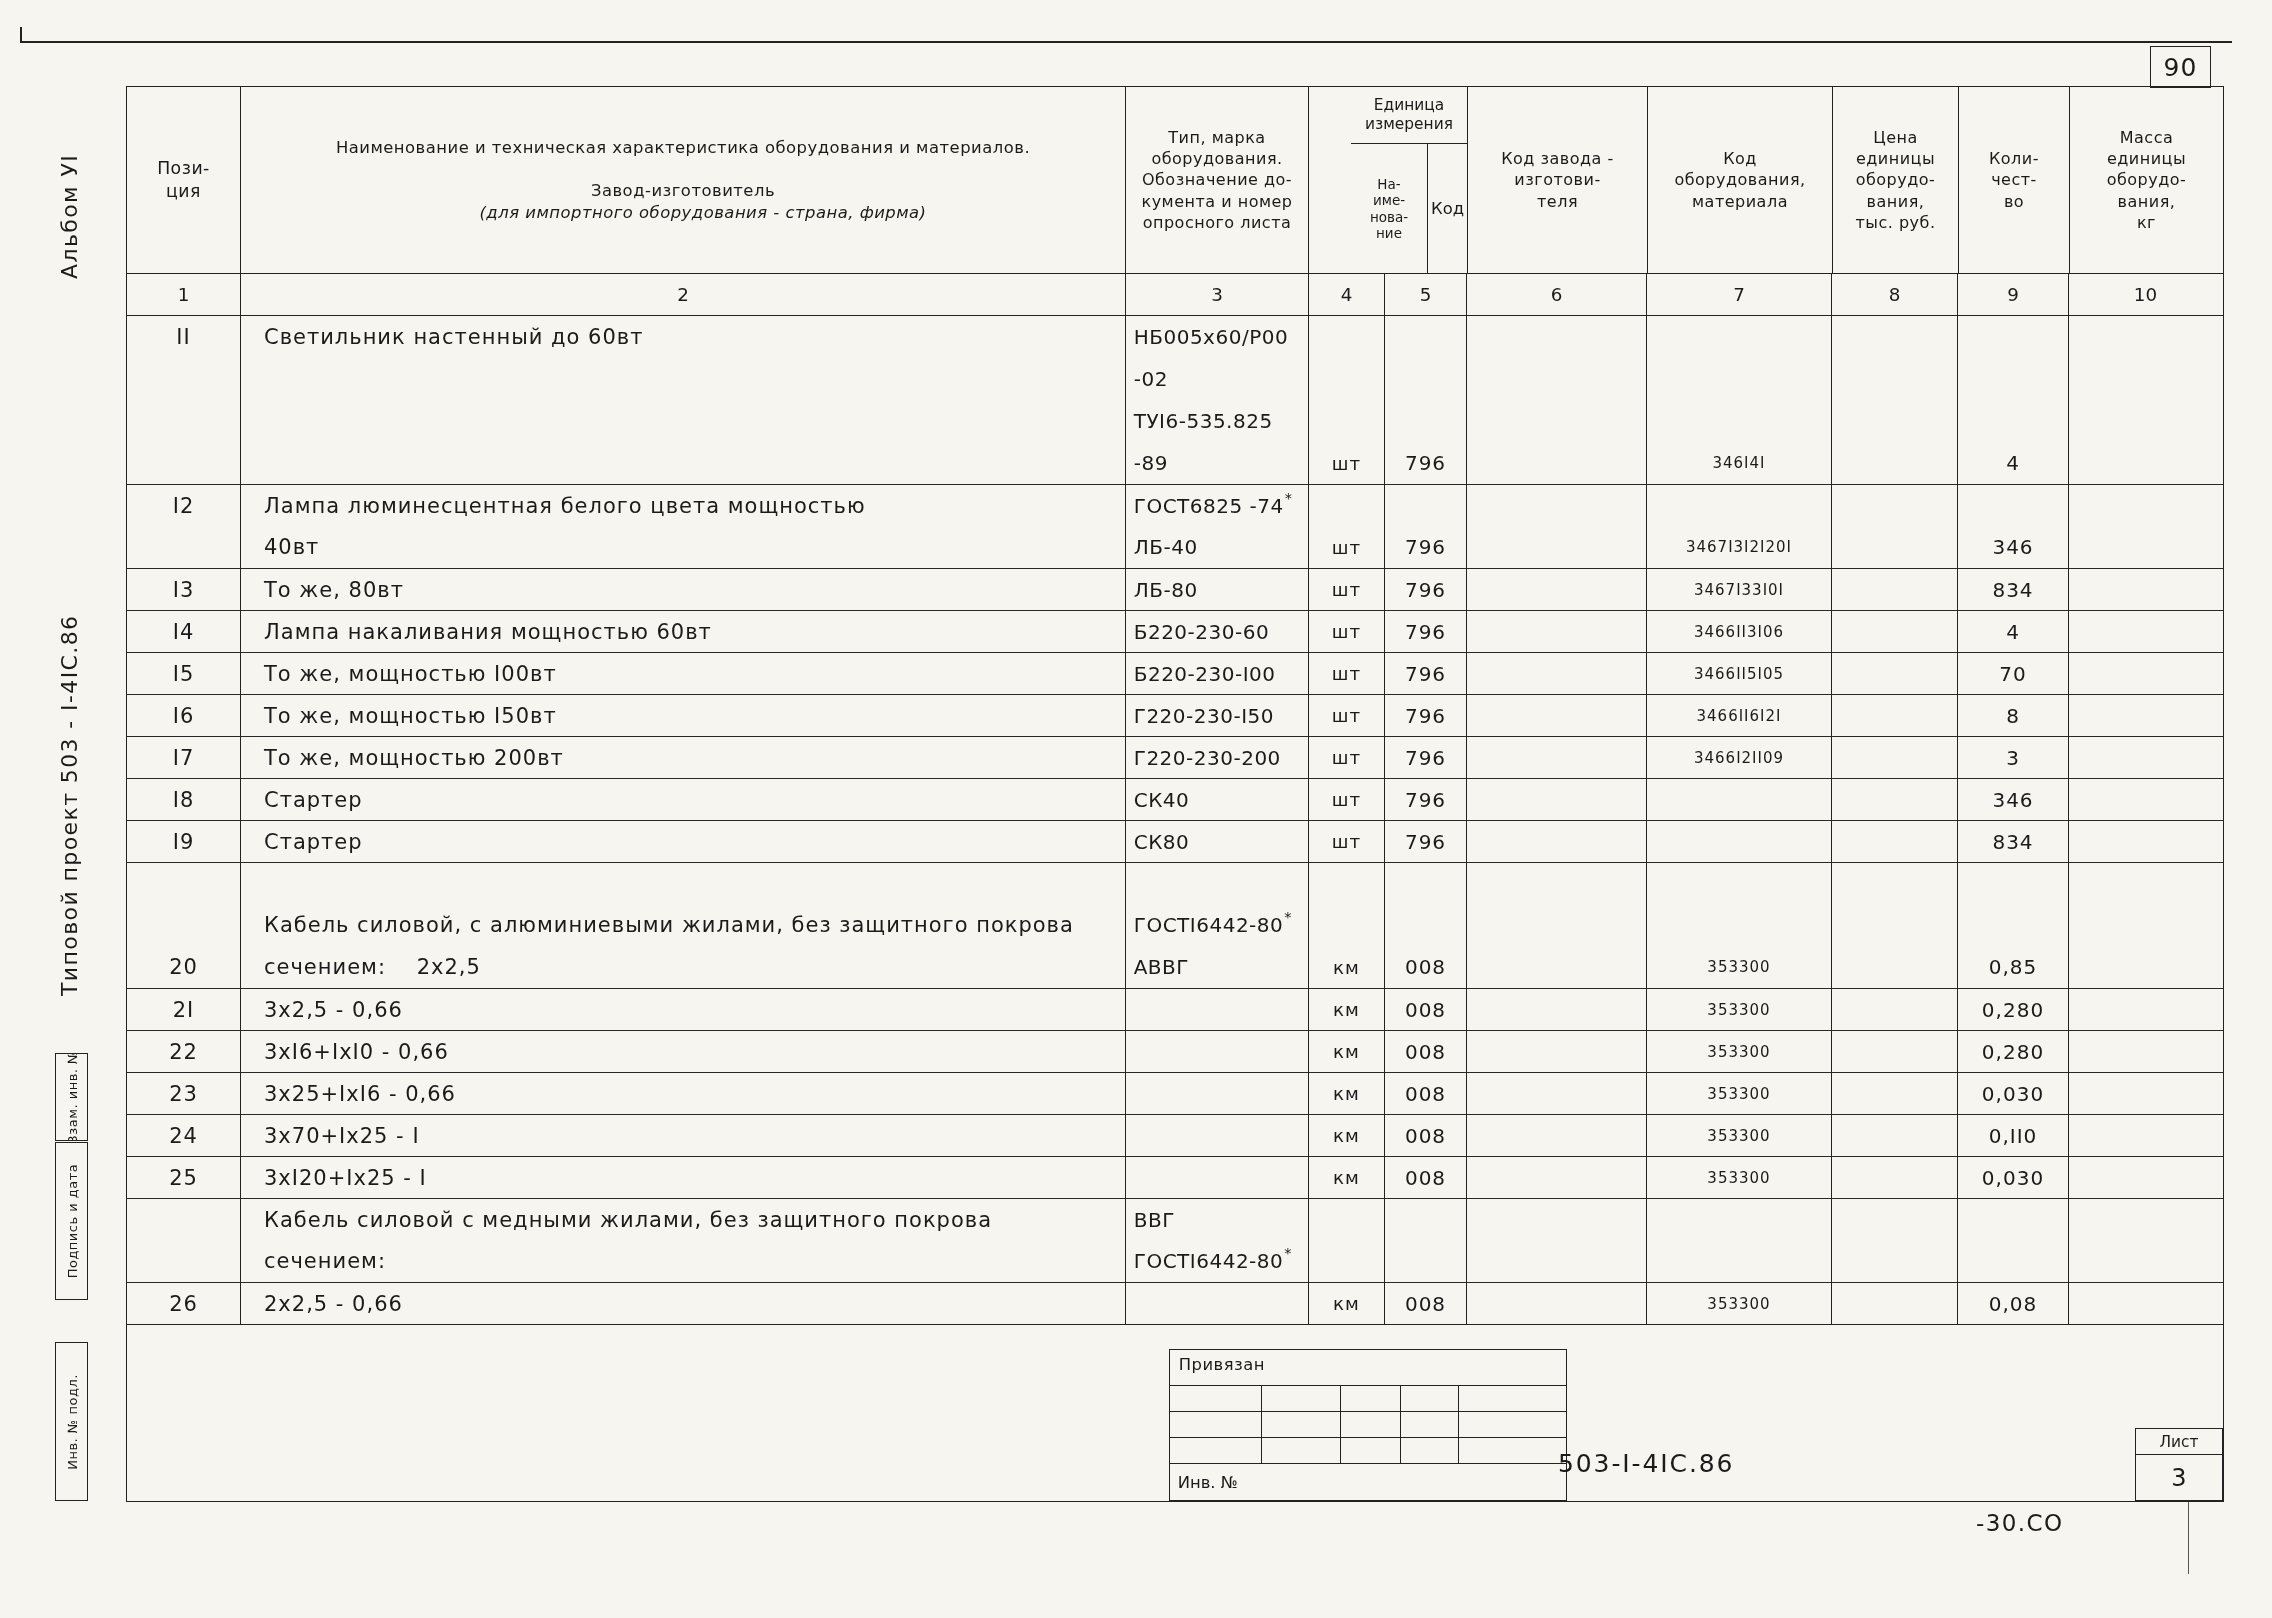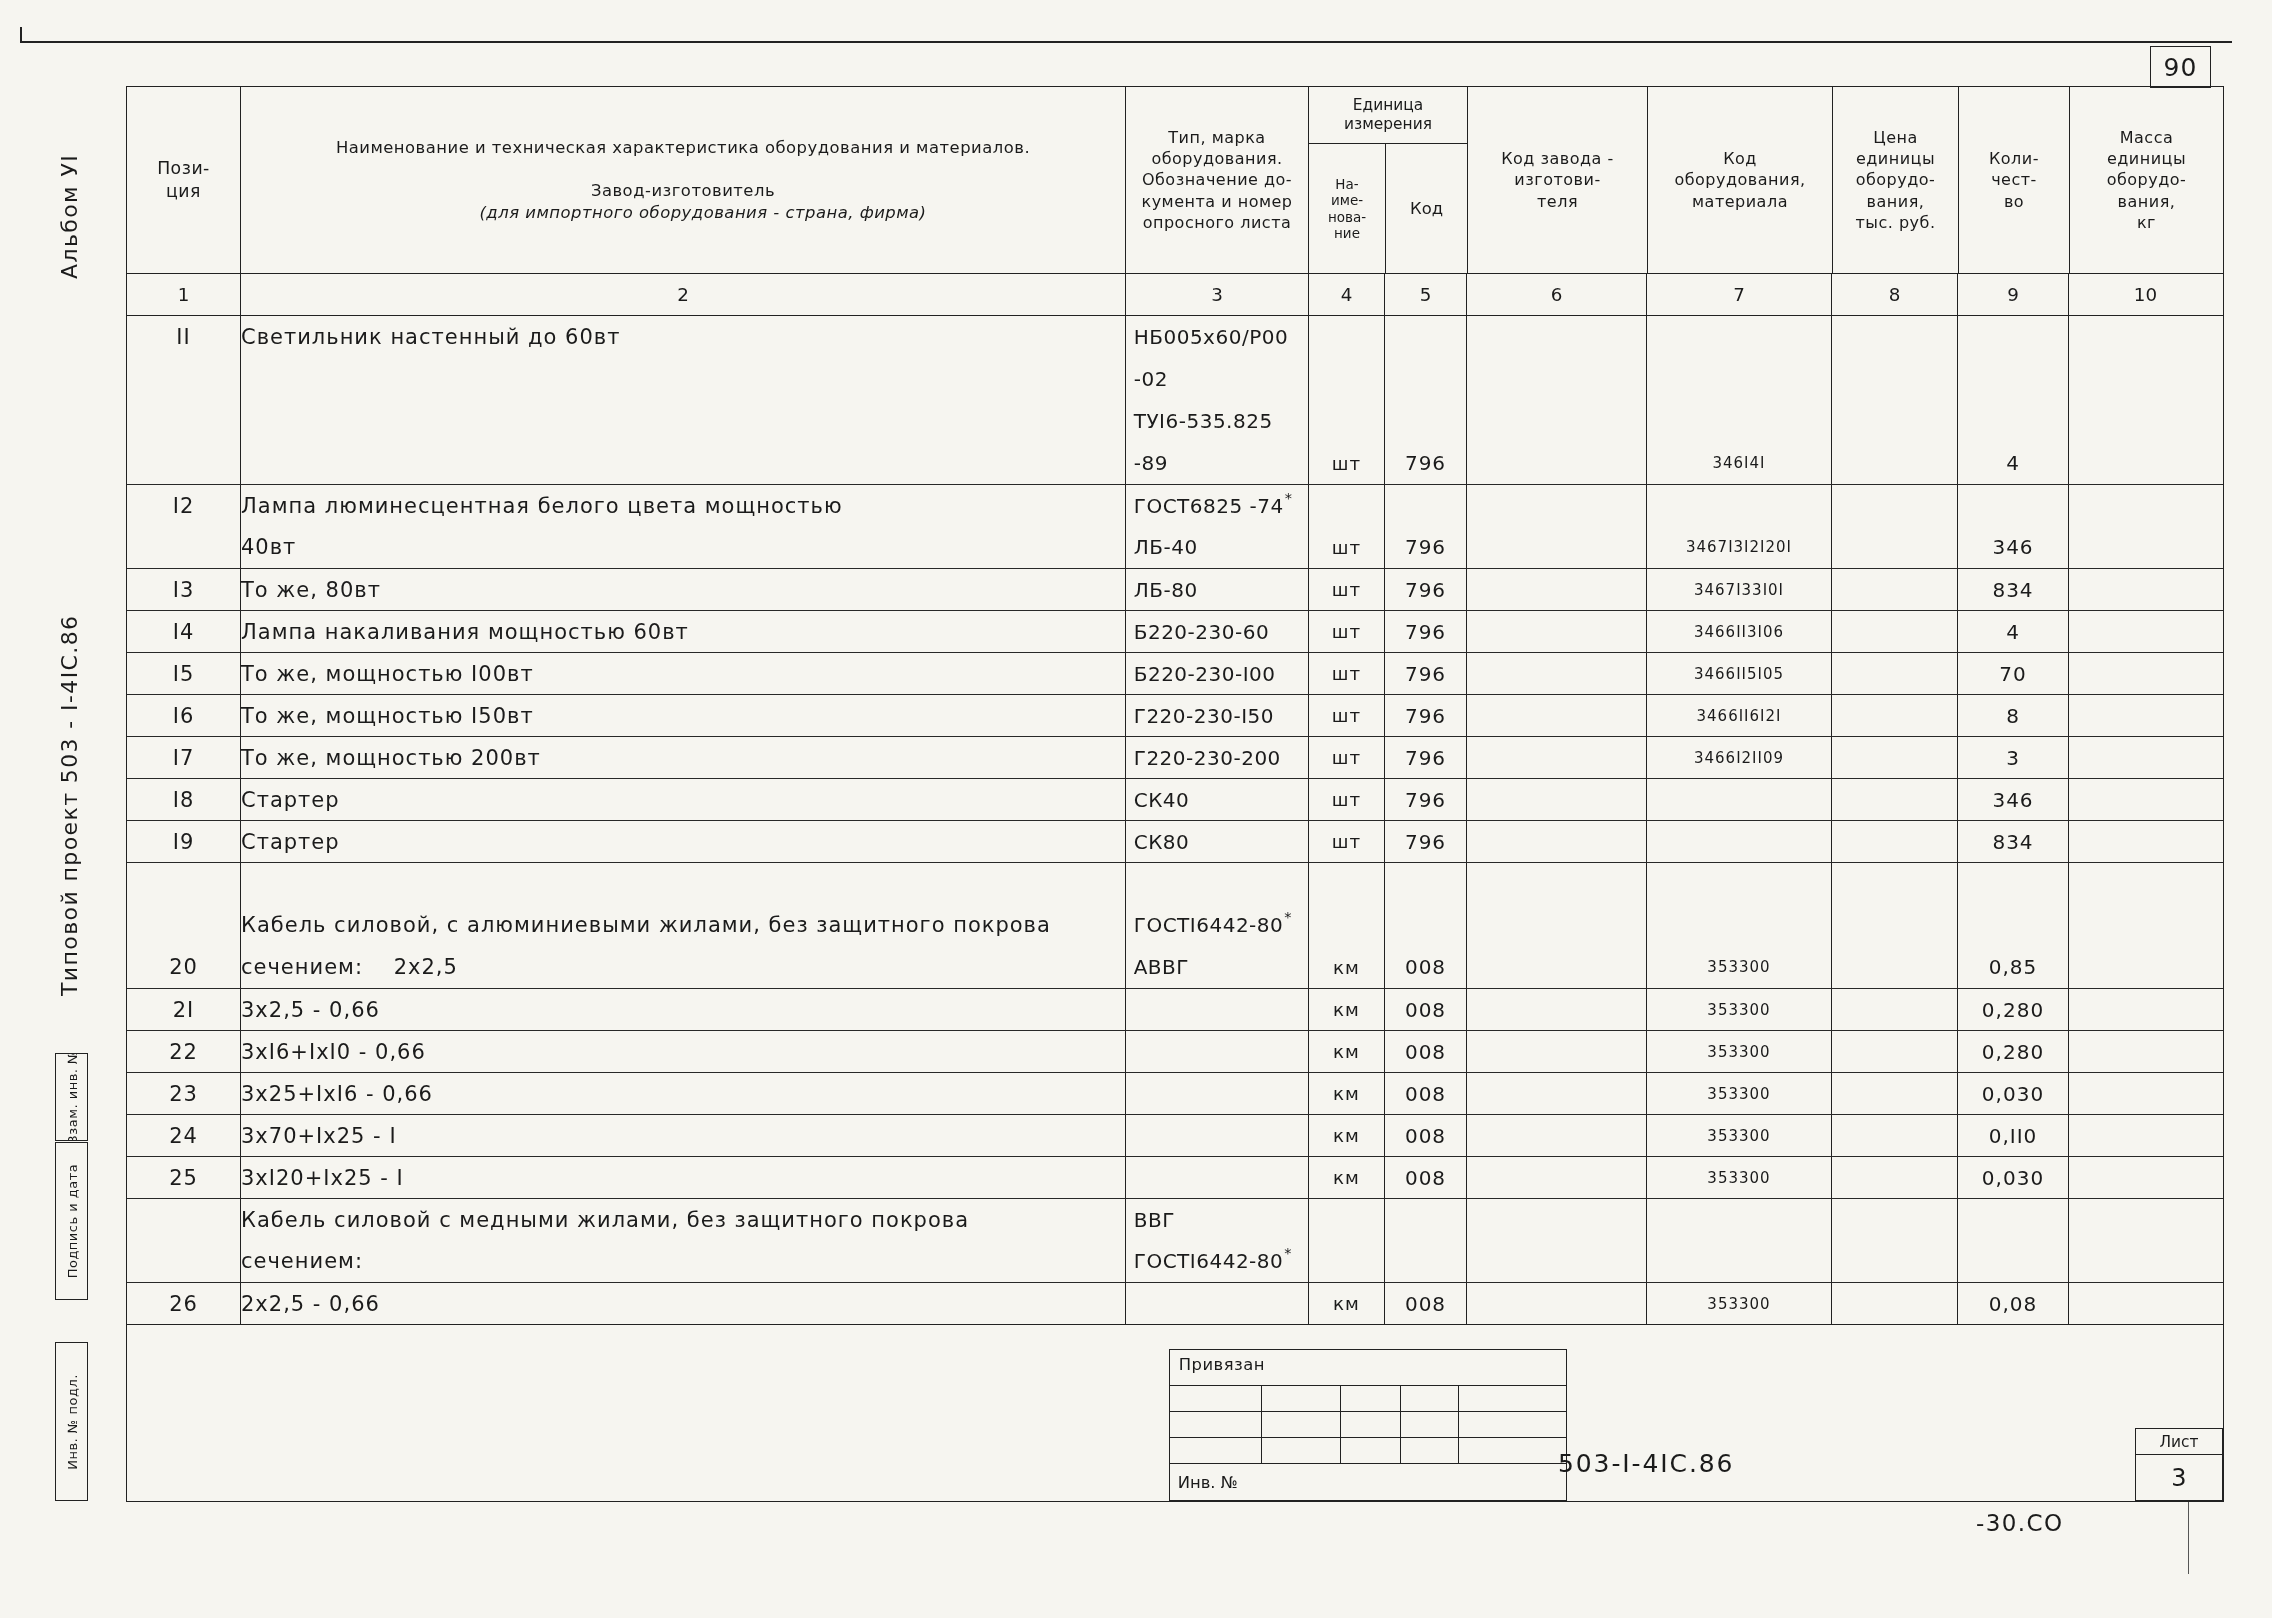--- a/index.html
+++ b/index.html
@@ -61,21 +61,21 @@
   .thead { display:flex; height:187px; border-bottom:1.4px solid #222; }
   .hc {
     border-left:1.4px solid #222;
     display:flex; flex-direction:column; justify-content:center; align-items:center;
     text-align:center; white-space:pre-line;
     font-size:16px; line-height:1.32; letter-spacing:0.5px;
   }
   .hc.c1 { border-left:none; font-size:17.3px; }
   .hc.c2 { padding:0 14.4px; font-size:16.4px; }
   .hc.c2 .ln2 em { font-style:italic;margin-left:40px; }
-  .unit-group { width:159px; border-left:1.4px solid #222; display:flex; flex-direction:column; }
+  .unit-group { width:159px; border-left:1.4px solid #222; display:flex; flex-direction:column;padding-left:42px; }
   .unit-title {
     height:57px; border-bottom:1.4px solid #222;
     display:flex; align-items:center; justify-content:center;
     text-align:center; white-space:pre-line; font-size:15.4px; line-height:1.25;
   }
   .unit-sub { flex:1; display:flex; }
   .unit-name {
     width:76px; display:flex; align-items:center; justify-content:center;
     text-align:center; white-space:pre-line; font-size:13.5px; line-height:1.2;
   }
@@ -93,21 +93,21 @@
 
   .trow { display:flex; height:42px; }
   .trow.sep { border-top:1.4px solid #282828; }
   .tbody { border-bottom:1.4px solid #222; }
   .tcell {
     border-left:1.4px solid #222;
     display:flex; align-items:center; justify-content:center;
     font-size:21px; letter-spacing:1px; white-space:pre;
   }
   .tcell.c1 { border-left:none; }
-  .tcell.c2 { justify-content:flex-start; }
+  .tcell.c2 { justify-content:flex-start; padding-left:23px; }
   .tcell.c3 { justify-content:flex-start; padding-left:7.7px; font-size:20px; letter-spacing:0.5px; }
   .tcell.c4 { font-size:18.3px; }
   .tcell.c5 { font-size:20px; }
   .tcell.c7 { font-size:15px; }
   .tcell.c9 { font-size:20px; }
   .tcell sup { font-size:14.4px; transform:translateY(-7.7px); margin-left:1px; }
 
   
   .attach {
     position:absolute; left:1169px; top:1349px; width:398px; height:152px;

